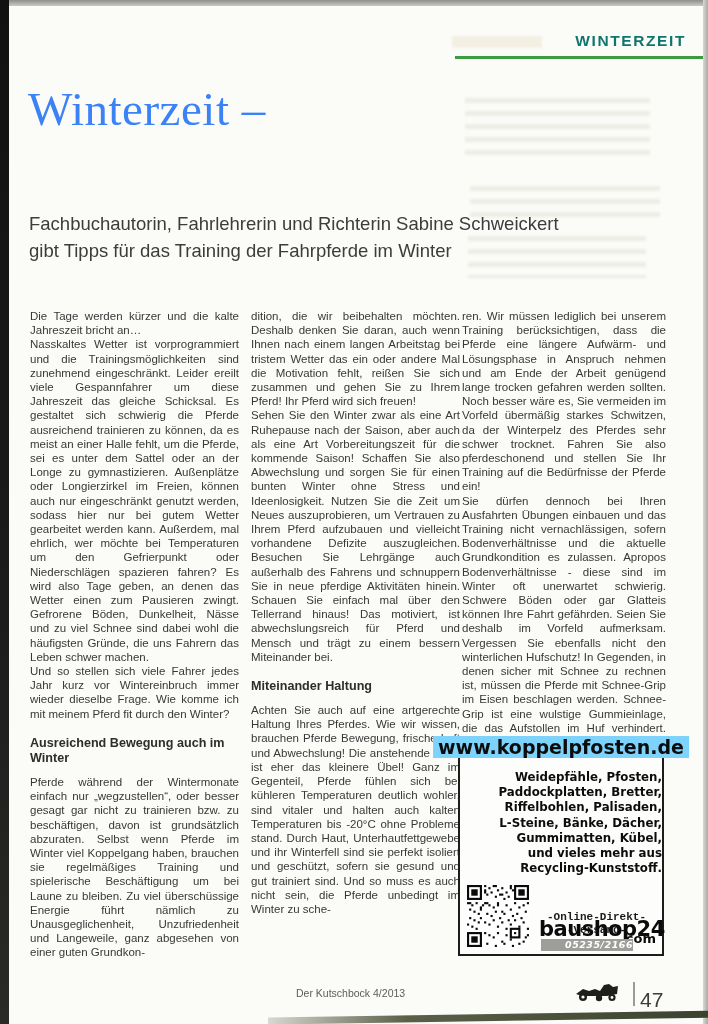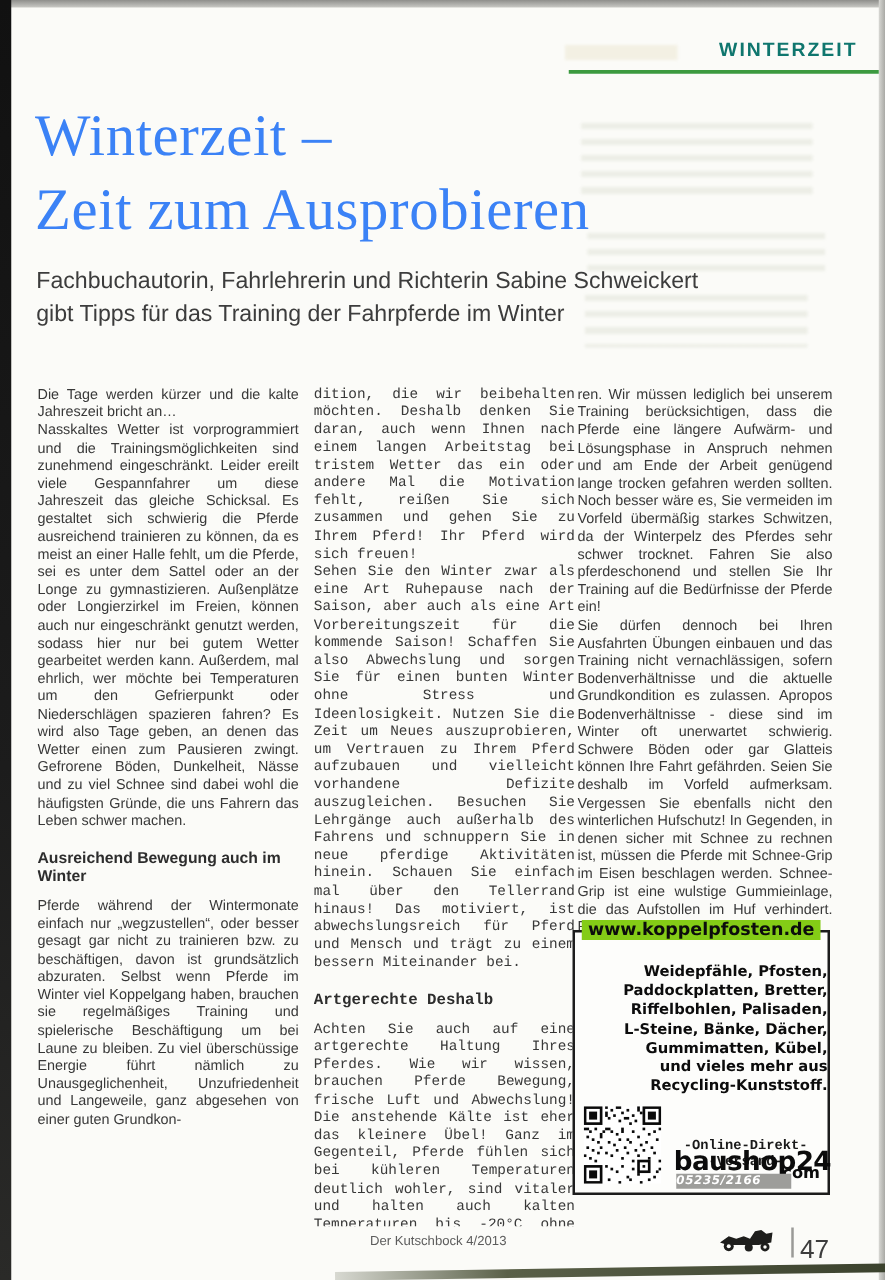--- a/index.html
+++ b/index.html
@@ -30,45 +30,45 @@
   .title{position:absolute;left:28px;top:80px;
     font-family:"Liberation Serif",serif;color:#3b82f6;
     font-size:47px;line-height:59px;font-weight:normal;letter-spacing:.5px;}
   
   .subtitle{position:absolute;left:29px;top:210px;width:620px;
     font-size:18.5px;line-height:27px;color:#3c3c3c;white-space:pre-line;}
   
   .col{position:absolute;top:283px;width:209px;overflow:hidden;
     font-size:11.5px;line-height:14.2px;text-align:justify;color:#383838;margin-top:26px;}
   .col1{left:30px;height:670px;}
-  .col2{left:251px;height:672px;font-family:Liberation Mono, monospace;}
+  .col2{left:251px;height:672px;}
   .col3{left:462px;height:458px;width:204px;}
   .col p{margin:0;}
   .col h3{margin:15px 0 9px 0;font-size:12.6px;line-height:15px;color:#2d2d2d;text-align:left;}
   
   .adbox{position:absolute;left:458px;top:744px;width:206px;height:212px;
     border:2px solid #1c1c1c;background:#fdfdfb;box-sizing:border-box;}
   .ad-title{position:absolute;left:50%;top:-10px;transform:translateX(-50%);
-    background:#84cc16;padding:0 5px;white-space:nowrap;
-    font-family:"DejaVu Sans",sans-serif;font-weight:bold;font-size:14px;color:#0c0c0c;}
+    background:#7dd3fc;padding:0 5px;white-space:nowrap;
+    font-family:"DejaVu Sans",sans-serif;font-weight:bold;font-size:19px;color:#0c0c0c;}
   .ad-body{margin-top:24px;text-align:right;white-space:pre-line;
     font-family:"DejaVu Sans",sans-serif;font-weight:bold;font-size:11.8px;line-height:15.2px;color:#0c0c0c;}
   .ad-bottom{position:absolute;left:7px;right:6px;bottom:7px;height:64px;}
   .qr{position:absolute;left:0;bottom:0;width:62px;height:62px;}
   .ad-right{position:absolute;left:70px;right:0;top:0;bottom:0;}
   .ad-ship{font-family:"Liberation Mono",monospace;font-size:11px;line-height:13px;
     color:#1a1a1a;text-align:center;white-space:pre-line;font-weight:bold;margin-top:28px;}
   .brand{position:absolute;left:0;bottom:0;width:100%;height:34px;}
   .brand-name{position:absolute;left:2px;bottom:6px;
     font-family:"DejaVu Sans",sans-serif;font-weight:bold;font-size:21px;letter-spacing:-.5px;color:#0b0b0b;}
   .brand-tld{position:absolute;right:0px;bottom:1px;
     font-family:"DejaVu Sans",sans-serif;font-weight:bold;font-size:13px;color:#0b0b0b;}
   .brand-phone{position:absolute;left:4px;bottom:-4px;width:92px;height:12px;background:#9d9d9a;
     font-family:"DejaVu Sans",sans-serif;font-weight:bold;font-style:italic;
-    font-size:9.5px;line-height:12px;color:#fff;text-align:left;letter-spacing:.5px;}
+    font-size:9.5px;line-height:12px;color:#fff;text-align:right;letter-spacing:.5px;}
   
   .footer-mag{position:absolute;left:296px;top:987px;font-size:10.5px;color:#5c5c5c;}
   .footer-logo{position:absolute;left:574px;top:981px;width:46px;height:22px;}
   .footer-bar{position:absolute;left:633px;top:982px;width:2px;height:24px;background:#9a9a97;}
   .footer-num{position:absolute;left:640px;top:988px;font-size:21px;color:#3d3d3d;}
 </style>
 </head>
 <body>
 
 <div class="page">
@@ -80,37 +80,37 @@
   <div class="ghost g0"></div>
   <div class="ghost g1"></div>
   <div class="ghost g2"></div>
   <div class="ghost g3"></div>
 
   <div class="kicker">WINTERZEIT</div>
   <div class="kicker-rule"></div>
 
   <div class="title">
     <div>Winterzeit –</div>
-    <div>Zeit zum Ausprobieren</div>
   </div>
 
   <div class="subtitle">Fachbuchautorin, Fahrlehrerin und Richterin Sabine Schweickert
 gibt Tipps für das Training der Fahrpferde im Winter</div>
 
   <div class="col col1">
     <p>Die Tage werden kürzer und die kalte Jahreszeit bricht an…</p>
     <p>Nasskaltes Wetter ist vorprogrammiert und die Trainingsmöglichkeiten sind zunehmend eingeschränkt. Leider ereilt viele Gespannfahrer um diese Jahreszeit das gleiche Schicksal. Es gestaltet sich schwierig die Pferde ausreichend trainieren zu können, da es meist an einer Halle fehlt, um die Pferde, sei es unter dem Sattel oder an der Longe zu gymnastizieren. Außenplätze oder Longierzirkel im Freien, können auch nur eingeschränkt genutzt werden, sodass hier nur bei gutem Wetter gearbeitet werden kann. Außerdem, mal ehrlich, wer möchte bei Temperaturen um den Gefrierpunkt oder Niederschlägen spazieren fahren? Es wird also Tage geben, an denen das Wetter einen zum Pausieren zwingt. Gefrorene Böden, Dunkelheit, Nässe und zu viel Schnee sind dabei wohl die häufigsten Gründe, die uns Fahrern das Leben schwer machen.</p>
+    <p>Und so stellen sich viele Fahrer jedes Jahr kurz vor Wintereinbruch immer wieder dieselbe Frage. Wie komme ich mit meinem Pferd fit durch den Winter?</p>
     <h3>Ausreichend Bewegung auch im Winter</h3>
     <p>Pferde während der Wintermonate einfach nur „wegzustellen“, oder besser gesagt gar nicht zu trainieren bzw. zu beschäftigen, davon ist grundsätzlich abzuraten. Selbst wenn Pferde im Winter viel Koppelgang haben, brauchen sie regelmäßiges Training und spielerische Beschäftigung um bei Laune zu bleiben. Zu viel überschüssige Energie führt nämlich zu Unausgeglichenheit, Unzufriedenheit und Langeweile, ganz abgesehen von einer guten Grundkon-</p>
   </div>
 
   <div class="col col2">
     <p>dition, die wir beibehalten möchten. Deshalb denken Sie daran, auch wenn Ihnen nach einem langen Arbeitstag bei tristem Wetter das ein oder andere Mal die Motivation fehlt, reißen Sie sich zusammen und gehen Sie zu Ihrem Pferd! Ihr Pferd wird sich freuen!</p>
     <p>Sehen Sie den Winter zwar als eine Art Ruhepause nach der Saison, aber auch als eine Art Vorbereitungszeit für die kommende Saison! Schaffen Sie also Abwechslung und sorgen Sie für einen bunten Winter ohne Stress und Ideenlosigkeit. Nutzen Sie die Zeit um Neues auszuprobieren, um Vertrauen zu Ihrem Pferd aufzubauen und vielleicht vorhandene Defizite auszugleichen. Besuchen Sie Lehrgänge auch außerhalb des Fahrens und schnuppern Sie in neue pferdige Aktivitäten hinein. Schauen Sie einfach mal über den Tellerrand hinaus! Das motiviert, ist abwechslungsreich für Pferd und Mensch und trägt zu einem bessern Miteinander bei.</p>
-    <h3>Artgerechte Deshalb</h3>
+    <h3>Miteinander Haltung</h3>
     <p>Achten Sie auch auf eine artgerechte Haltung Ihres Pferdes. Wie wir wissen, brauchen Pferde Bewegung, frische Luft und Abwechslung! Die anstehende Kälte ist eher das kleinere Übel! Ganz im Gegenteil, Pferde fühlen sich bei kühleren Temperaturen deutlich wohler, sind vitaler und halten auch kalten Temperaturen bis -20°C ohne Probleme stand. Durch Haut, Unterhautfettgewebe und ihr Winterfell sind sie perfekt isoliert und geschützt, sofern sie gesund und gut trainiert sind. Und so muss es auch nicht sein, die Pferde unbedingt im Winter zu sche-</p>
   </div>
 
   <div class="col col3">
     <p>ren. Wir müssen lediglich bei unserem Training berücksichtigen, dass die Pferde eine längere Aufwärm- und Lösungsphase in Anspruch nehmen und am Ende der Arbeit genügend lange trocken gefahren werden sollten. Noch besser wäre es, Sie vermeiden im Vorfeld übermäßig starkes Schwitzen, da der Winterpelz des Pferdes sehr schwer trocknet. Fahren Sie also pferdeschonend und stellen Sie Ihr Training auf die Bedürfnisse der Pferde ein!</p>
     <p>Sie dürfen dennoch bei Ihren Ausfahrten Übungen einbauen und das Training nicht vernachlässigen, sofern Bodenverhältnisse und die aktuelle Grundkondition es zulassen. Apropos Bodenverhältnisse - diese sind im Winter oft unerwartet schwierig. Schwere Böden oder gar Glatteis können Ihre Fahrt gefährden. Seien Sie deshalb im Vorfeld aufmerksam. Vergessen Sie ebenfalls nicht den winterlichen Hufschutz! In Gegenden, in denen sicher mit Schnee zu rechnen ist, müssen die Pferde mit Schnee-Grip im Eisen beschlagen werden. Schnee-Grip ist eine wulstige Gummieinlage, die das Aufstollen im Huf verhindert. Fahren Sie</p>
   </div>
 
   <div class="adbox">
     <div class="ad-title">www.koppelpfosten.de</div>

